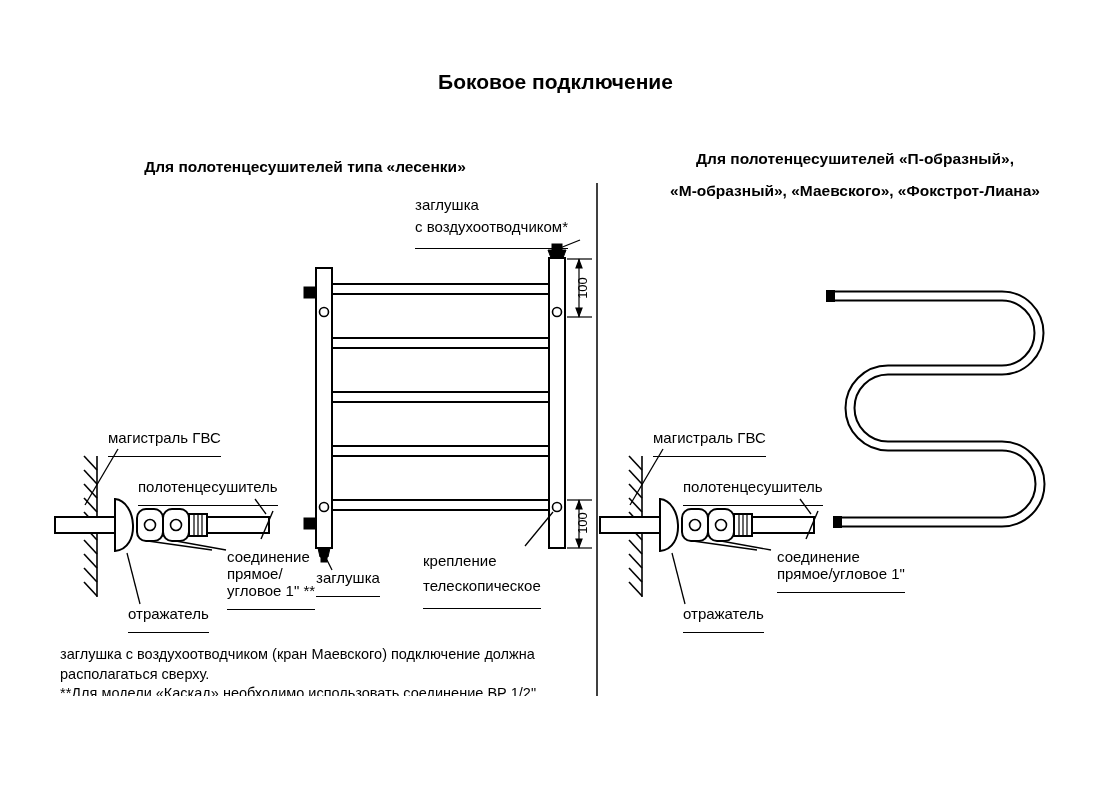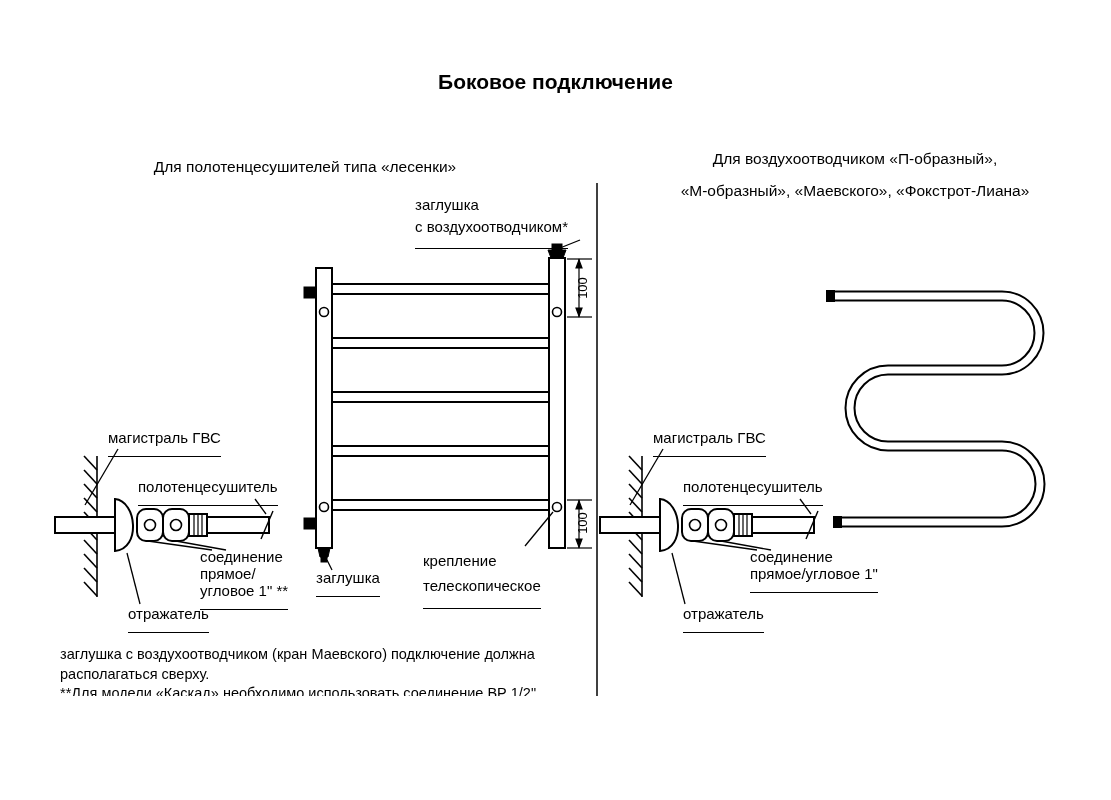--- a/index.html
+++ b/index.html
@@ -1,27 +1,27 @@
 <!DOCTYPE html>
 <html><head>
 <meta charset="utf-8">
 <style>
   html,body{margin:0;padding:0;background:#fff;}
   .page{position:relative;width:1111px;height:696px;background:#fff;overflow:hidden;
         font-family:"Liberation Sans",sans-serif;color:#000;}
   svg{position:absolute;left:0;top:0;}
   .title{position:absolute;top:70px;left:0;width:100%;text-align:center;
          font-size:21px;font-weight:bold;}
-  .subtitle{position:absolute;font-size:15.5px;font-weight:normal;text-align:center;}
+  .subtitle{position:absolute;font-size:15.5px;font-weight:bold;text-align:center;}
   .sub-left{top:158px;left:85px;width:440px;}
   .sub-right{top:143px;left:615px;width:480px;line-height:32px;}
   .lbl{position:absolute;font-size:15px;line-height:17px;white-space:nowrap;}
   .u{border-bottom:1.5px solid #000;display:inline-block;padding-bottom:10px;}
   .blk{display:block;}
-  .conn{line-height:17px;}
+  .conn{line-height:17px;margin-left:27px;}
   .mount{line-height:25px;}
   .dim{position:absolute;font-size:13px;width:26px;height:16px;text-align:center;
        transform:rotate(-90deg);transform-origin:center;}
   .foot{position:absolute;left:60px;top:645px;font-size:14.5px;line-height:19.5px;}
   .foot .indent{padding-left:16px;}
   .avl{line-height:22px;}
 </style>
 </head>
 <body>
 
@@ -133,21 +133,21 @@
       <rect x="826" y="290" width="9" height="12" fill="#000"></rect>
       <rect x="833" y="516" width="9" height="12" fill="#000"></rect>
     </g>
   </svg>
 
   <div class="title">Боковое подключение</div>
 
   <div class="subtitle sub-left">Для полотенцесушителей типа «лесенки»</div>
 
   <div class="subtitle sub-right">
-    <span class="blk">Для воздухоотводчиком  «П-образный»,</span>
+    <span class="blk">Для полотенцесушителей  «П-образный»,</span>
     <span class="blk">«М-образный», «Маевского», «Фокстрот-Лиана»</span>
   </div>
 
   <div class="lbl avl" style="left:415px;top:194px;">
     <span class="blk">заглушка</span>
     <span class="u">с воздухоотводчиком*</span>
   </div>
 
   <div class="dim" style="left:570px;top:280px;">100</div>
   <div class="dim" style="left:570px;top:515px;">100</div>

